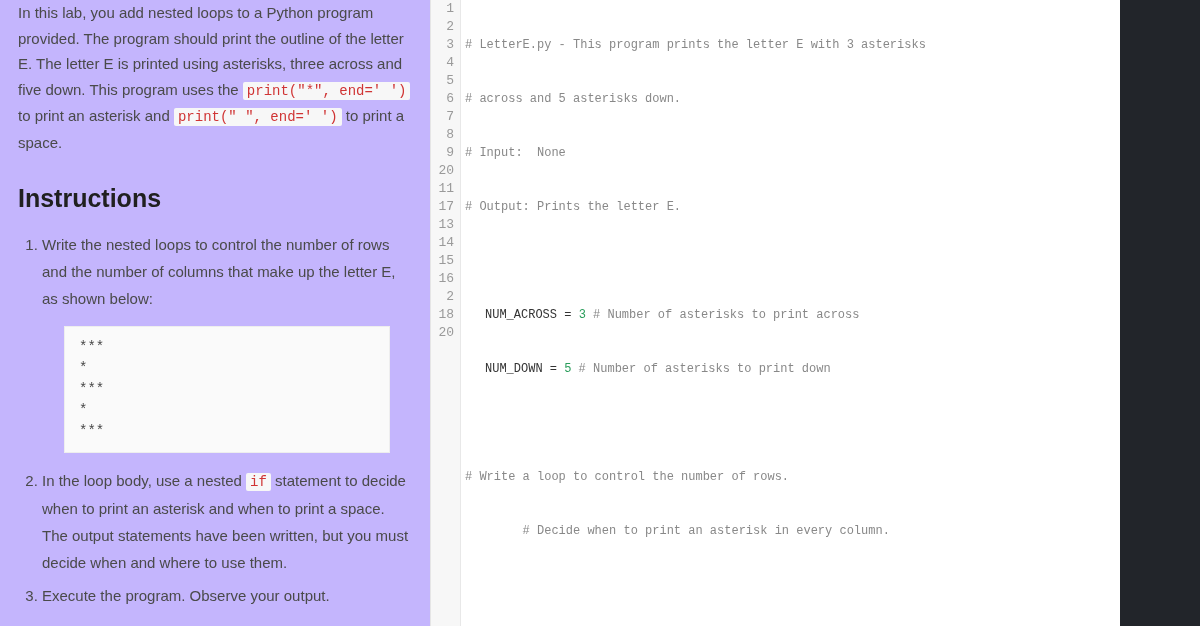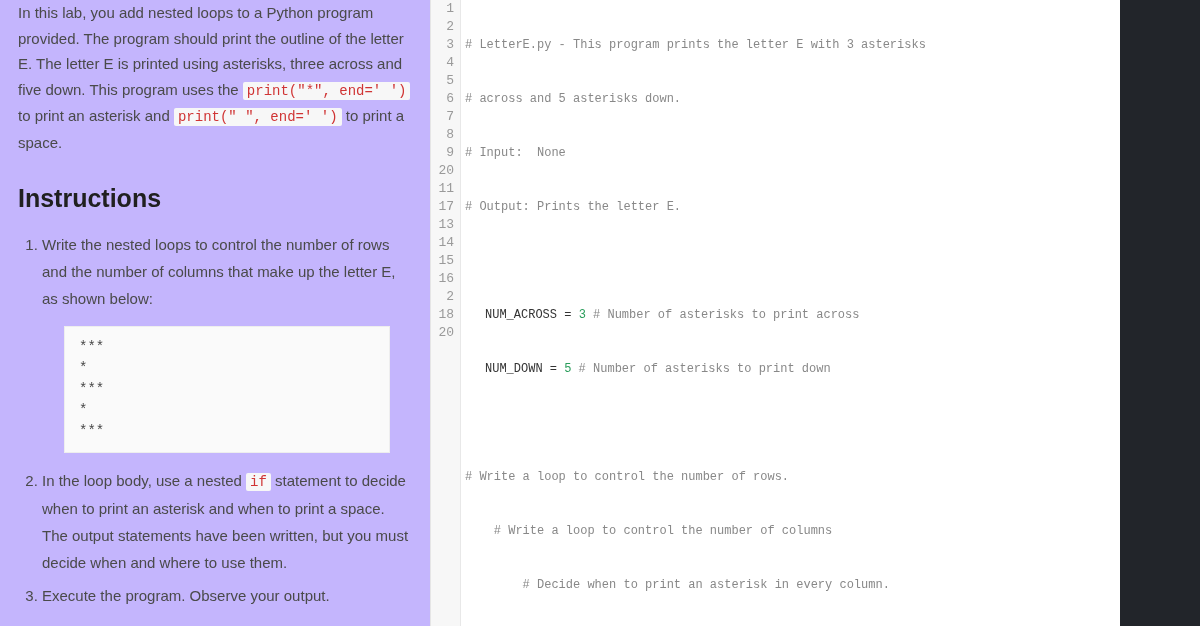--- a/index.html
+++ b/index.html
@@ -77,21 +77,20 @@
   <div class="editor">
     <div class="editor-line"><span class="tok-comment"># LetterE.py - This program prints the letter E with 3 asterisks</span></div>
     <div class="editor-line"><span class="tok-comment"># across and 5 asterisks down.</span></div>
     <div class="editor-line"><span class="tok-comment"># Input:  </span><span class="tok-comment">None</span></div>
     <div class="editor-line"><span class="tok-comment"># Output: Prints the letter E.</span></div>
     <div class="editor-line"></div>
     <div class="editor-line"><span class="tok-const">NUM_ACROSS</span><span> = </span><span class="tok-number">3</span><span class="tok-comment"> # Number of asterisks to print across</span></div>
     <div class="editor-line"><span class="tok-const">NUM_DOWN</span><span> = </span><span class="tok-number">5</span><span class="tok-comment"> # Number of asterisks to print down</span></div>
     <div class="editor-line"></div>
     <div class="editor-line"><span class="tok-comment"># Write a loop to control the number of rows.</span></div>
-    <div class="editor-line">    <span class="tok-comment"># Write a loop to control the number of columns</span></div>
     <div class="editor-line">        <span class="tok-comment"># Decide when to print an asterisk in every column.</span></div>
     
     
     
     
     
     
     
     
   </div>

